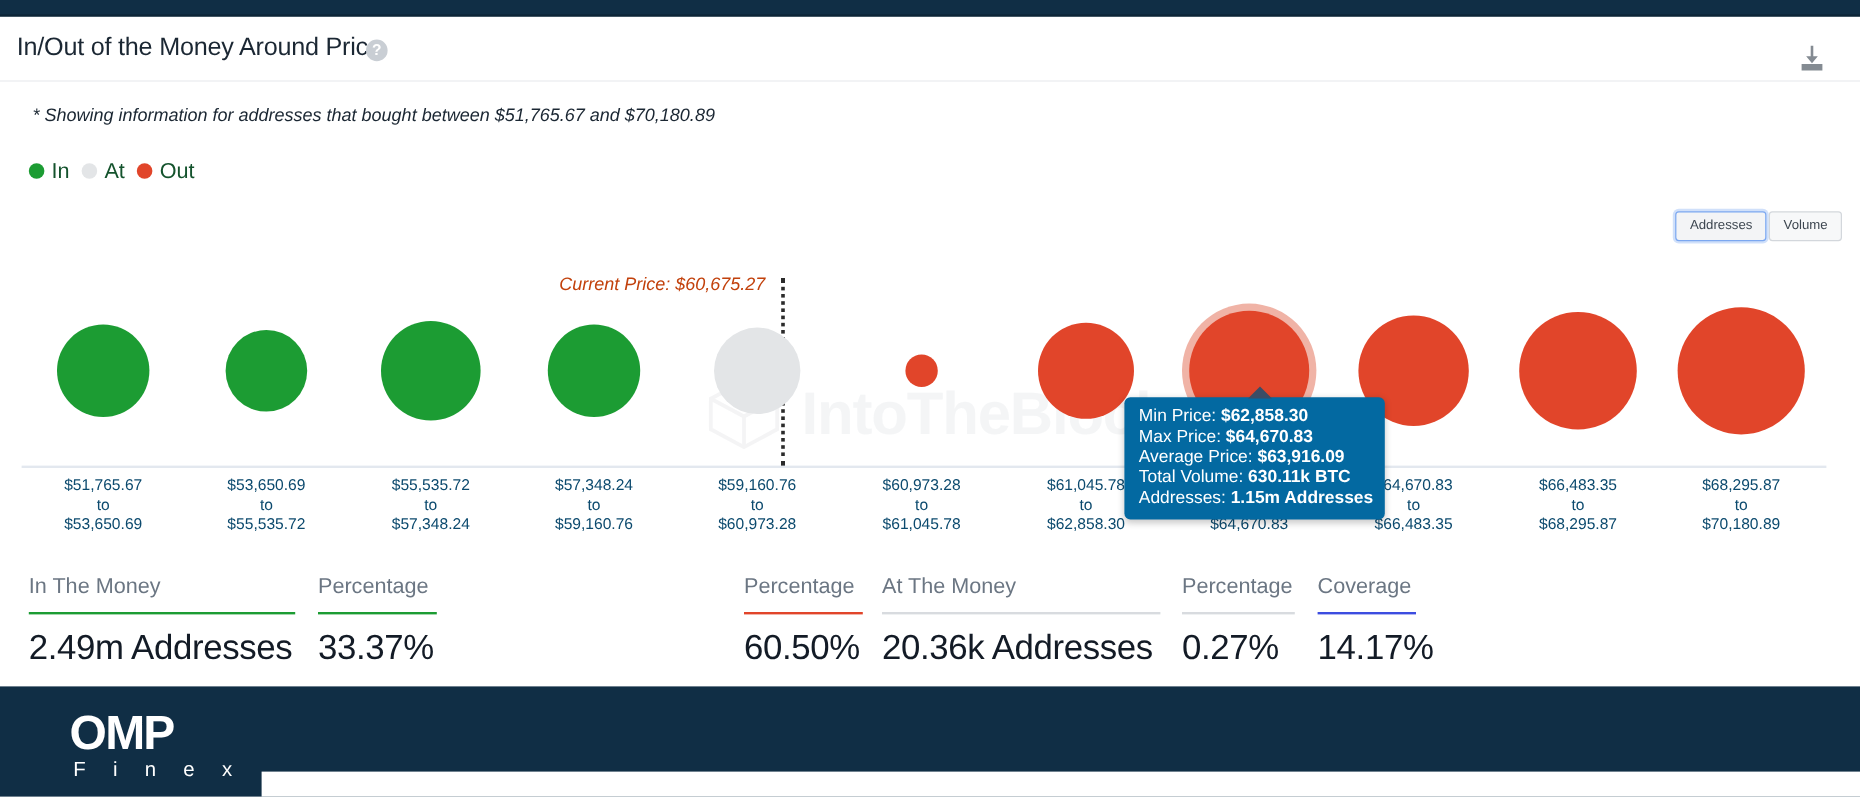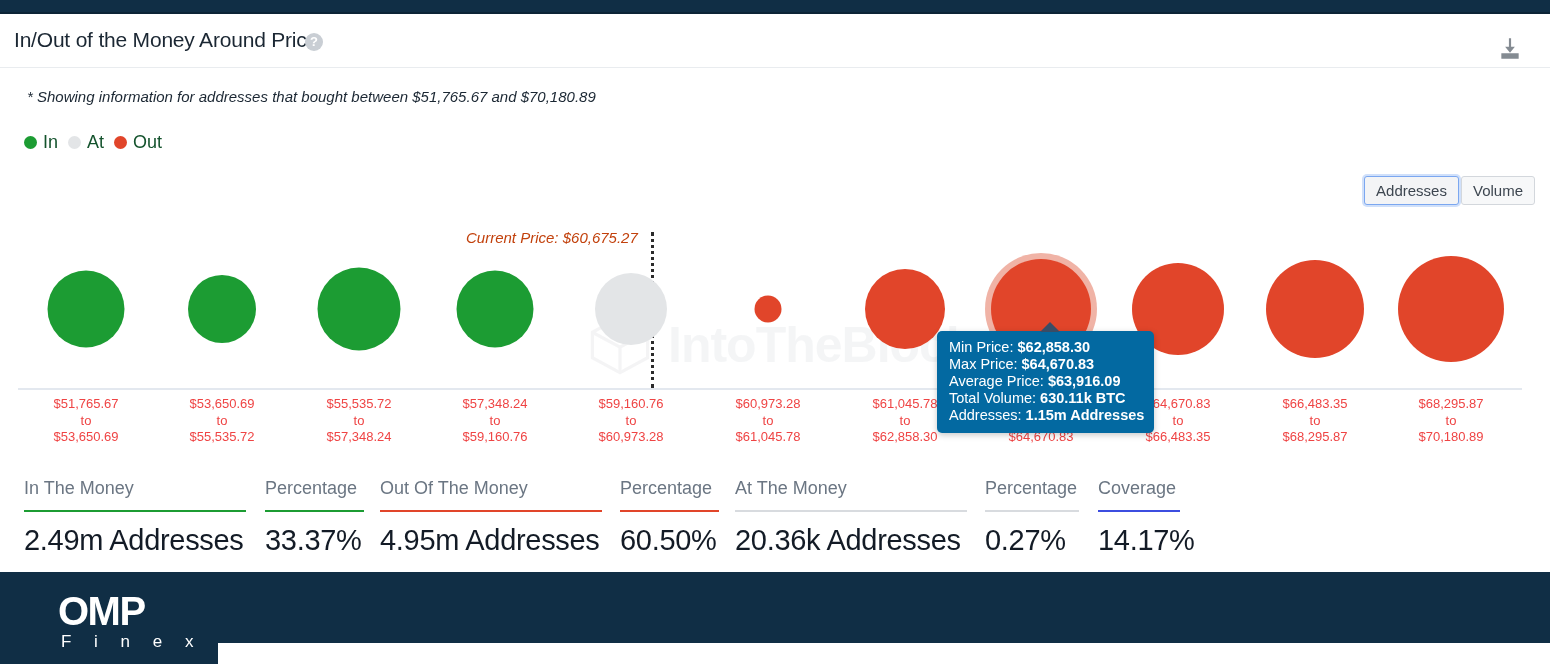--- a/index.html
+++ b/index.html
@@ -60,21 +60,21 @@
   .legend-dot { width: 13px; height: 13px; border-radius: 50%; display: inline-block; }
   .legend-label { font-size: 18px; color: #14532d; }
 
   
   .toggle-group {
     position: absolute; right: 15px; top: 176px;
     display: flex; gap: 2px;
   }
   .toggle-btn {
     font-family: "Liberation Sans", sans-serif;
-    font-size: 15px; color: #3d4650;
+    font-size: 11px; color: #3d4650;
     background: #f7f8f9;
     border: 1px solid #d3d7dc;
     border-radius: 3px;
     padding: 6px 11px;
     cursor: pointer; line-height: 1;
   }
   .toggle-btn.active {
     border-color: #7ba7f0;
     box-shadow: 0 0 0 2px rgba(120,165,240,0.35);
     background: #f3f4f6;
@@ -117,21 +117,21 @@
     position: absolute; border-radius: 50%;
     transform: translate(-50%, -50%);
     background: #f0b3a6;
     pointer-events: none;
   }
 
   
   .xlabels { position: absolute; left: 0; top: 396px; width: 1550px; height: 56px; }
   .xlabel {
     position: absolute; text-align: center;
-    font-size: 13px; color: #ef4444; line-height: 16.5px;
+    font-size: 13px; color: #0c4a6e; line-height: 16.5px;
     transform: translateX(-50%);
     white-space: nowrap;
   }
 
   
   .tooltip {
     position: absolute; left: 937px; top: 331px;
     width: 217px; padding: 8px 11px 9px 12px;
     background: #0369a1; border-radius: 5px;
     color: #fff; font-size: 14.5px; line-height: 17px;
@@ -298,25 +298,20 @@
       <div class="stat" style="left: 24px; width: 222px;">
         <span class="stat-label">In The Money</span>
         <span class="stat-underline" style="background: rgb(28, 156, 51);"></span>
         <span class="stat-value">2.49m Addresses</span>
       </div>
       <div class="stat" style="left: 265px; width: 99px;">
         <span class="stat-label">Percentage</span>
         <span class="stat-underline" style="background: rgb(28, 156, 51);"></span>
         <span class="stat-value">33.37%</span>
       </div>
-      <div class="stat" style="left: 380px; width: 222px;">
-        <span class="stat-label">Out Of The Money</span>
-        <span class="stat-underline" style="background: rgb(225, 69, 42);"></span>
-        <span class="stat-value">4.95m Addresses</span>
-      </div>
       <div class="stat" style="left: 620px; width: 99px;">
         <span class="stat-label">Percentage</span>
         <span class="stat-underline" style="background: rgb(225, 69, 42);"></span>
         <span class="stat-value">60.50%</span>
       </div>
       <div class="stat" style="left: 735px; width: 232px;">
         <span class="stat-label">At The Money</span>
         <span class="stat-underline" style="background: rgb(216, 219, 223);"></span>
         <span class="stat-value">20.36k Addresses</span>
       </div>

